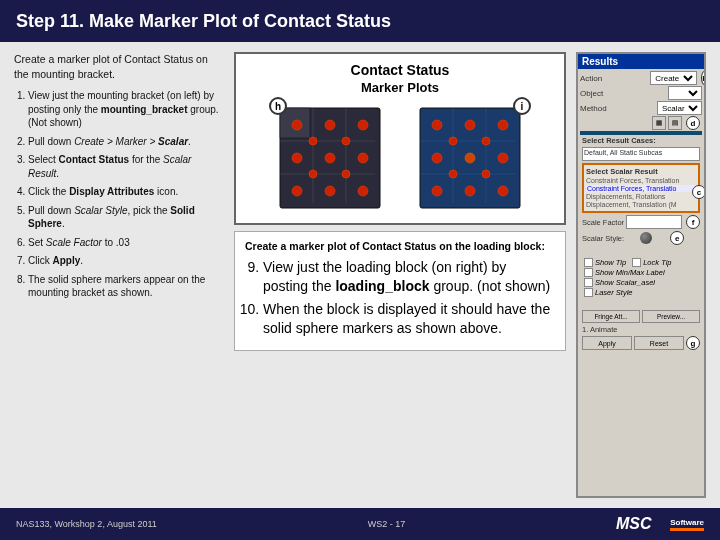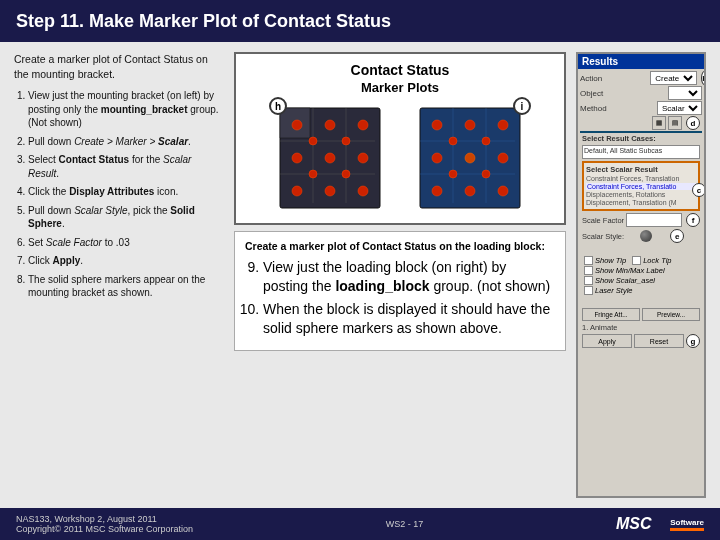--- a/index.html
+++ b/index.html
@@ -471,21 +471,21 @@
           </div>
 
           <div class="rp-row" style="justify-content:flex-end; padding-right:2px;">
             <div style="display:flex; gap:2px; align-items:center;">
               <div style="width:14px;height:14px;background:#d4d0c8;border:1px solid #888;display:flex;align-items:center;justify-content:center;font-size:7px;cursor:pointer;">▦</div>
               <div style="width:14px;height:14px;background:#d4d0c8;border:1px solid #888;display:flex;align-items:center;justify-content:center;font-size:7px;cursor:pointer;">▤</div>
               <div class="panel-label-d" style="position:relative; width:14px; height:14px; border-radius:50%; background:white; border:1.5px solid #333; display:inline-flex; align-items:center; justify-content:center; font-size:8px; font-weight:bold; margin-left:2px;">d</div>
             </div>
           </div>
 
-          <div style="padding: 1px 2px; font-size:7.5px; font-weight:bold; color:#333; border-top:2px solid #0c4a6e; margin-top:1px;">
+          <div style="padding: 1px 2px; font-size:7.5px; font-weight:bold; color:#333; border-top:4px solid #0c4a6e; margin-top:1px;">
             Select Result Cases:
           </div>
           <div style="margin:1px 2px; background:white; border:1px solid #888; padding:1px; font-size:7px; color:#333; height:14px; overflow:hidden;">Default, All Static Subcas</div>
 
           <div class="scalar-result-box" style="position:relative;">
             <div class="scalar-result-title">Select Scalar Result</div>
             <div class="scalar-result-item">Constraint Forces, Translation</div>
             <div class="scalar-result-item" style="color:#0000cc; background:#e8e8ff; padding:0 1px;">Constraint Forces, Translatio</div>
             <div class="scalar-result-item">Displacements, Rotations</div>
             <div class="scalar-result-item">Displacement, Translation (M</div>
@@ -542,21 +542,20 @@
 
         </div>
       </div>
     </div>
 
   </div>
 
   <div class="footer">
     <div class="footer-left">
       <div>NAS133, Workshop 2, August 2011</div>
-      <div>Copyright© 2011 MSC Software Corporation</div>
     </div>
     <div class="footer-center">WS2 - 17</div>
     <div class="footer-logo">
       <span class="msc-logo">
         <svg width="50" height="24" viewBox="0 0 50 24">
           <text x="0" y="18" font-size="16" font-weight="bold" font-style="italic" fill="white" font-family="Arial">MSC</text>
         </svg>
       </span>
       <div>
         <div style="color:white; font-size:8px; font-weight:bold;">Software</div>

